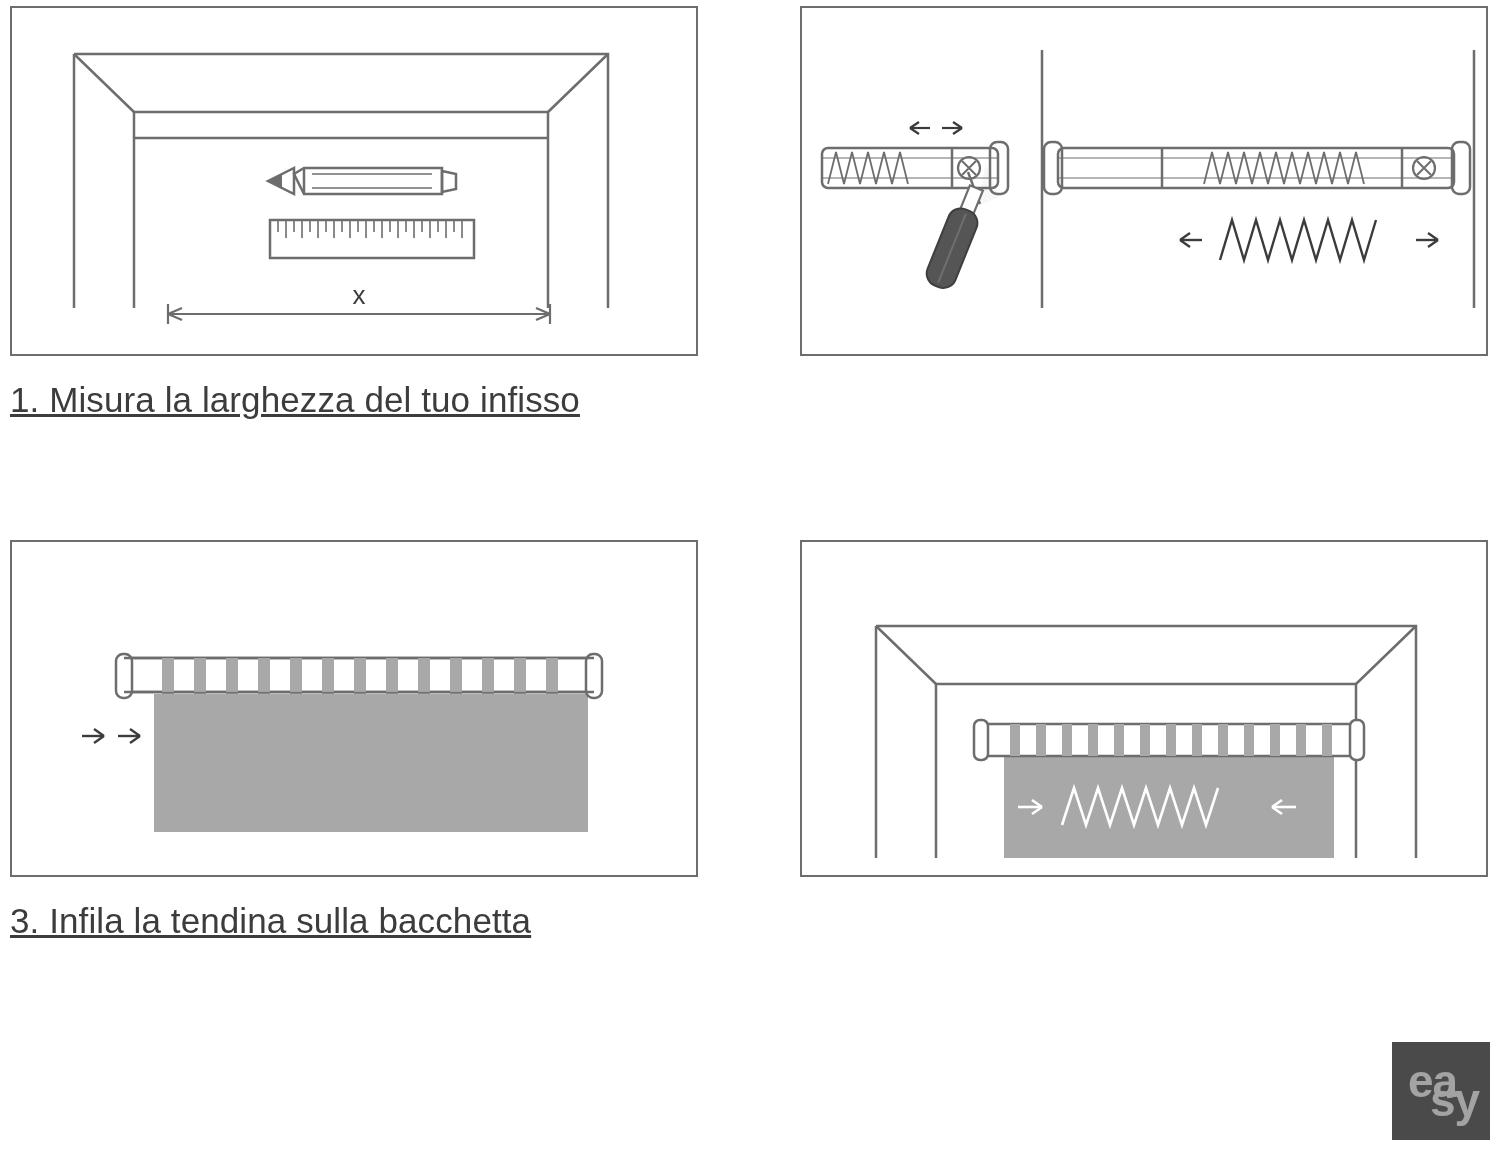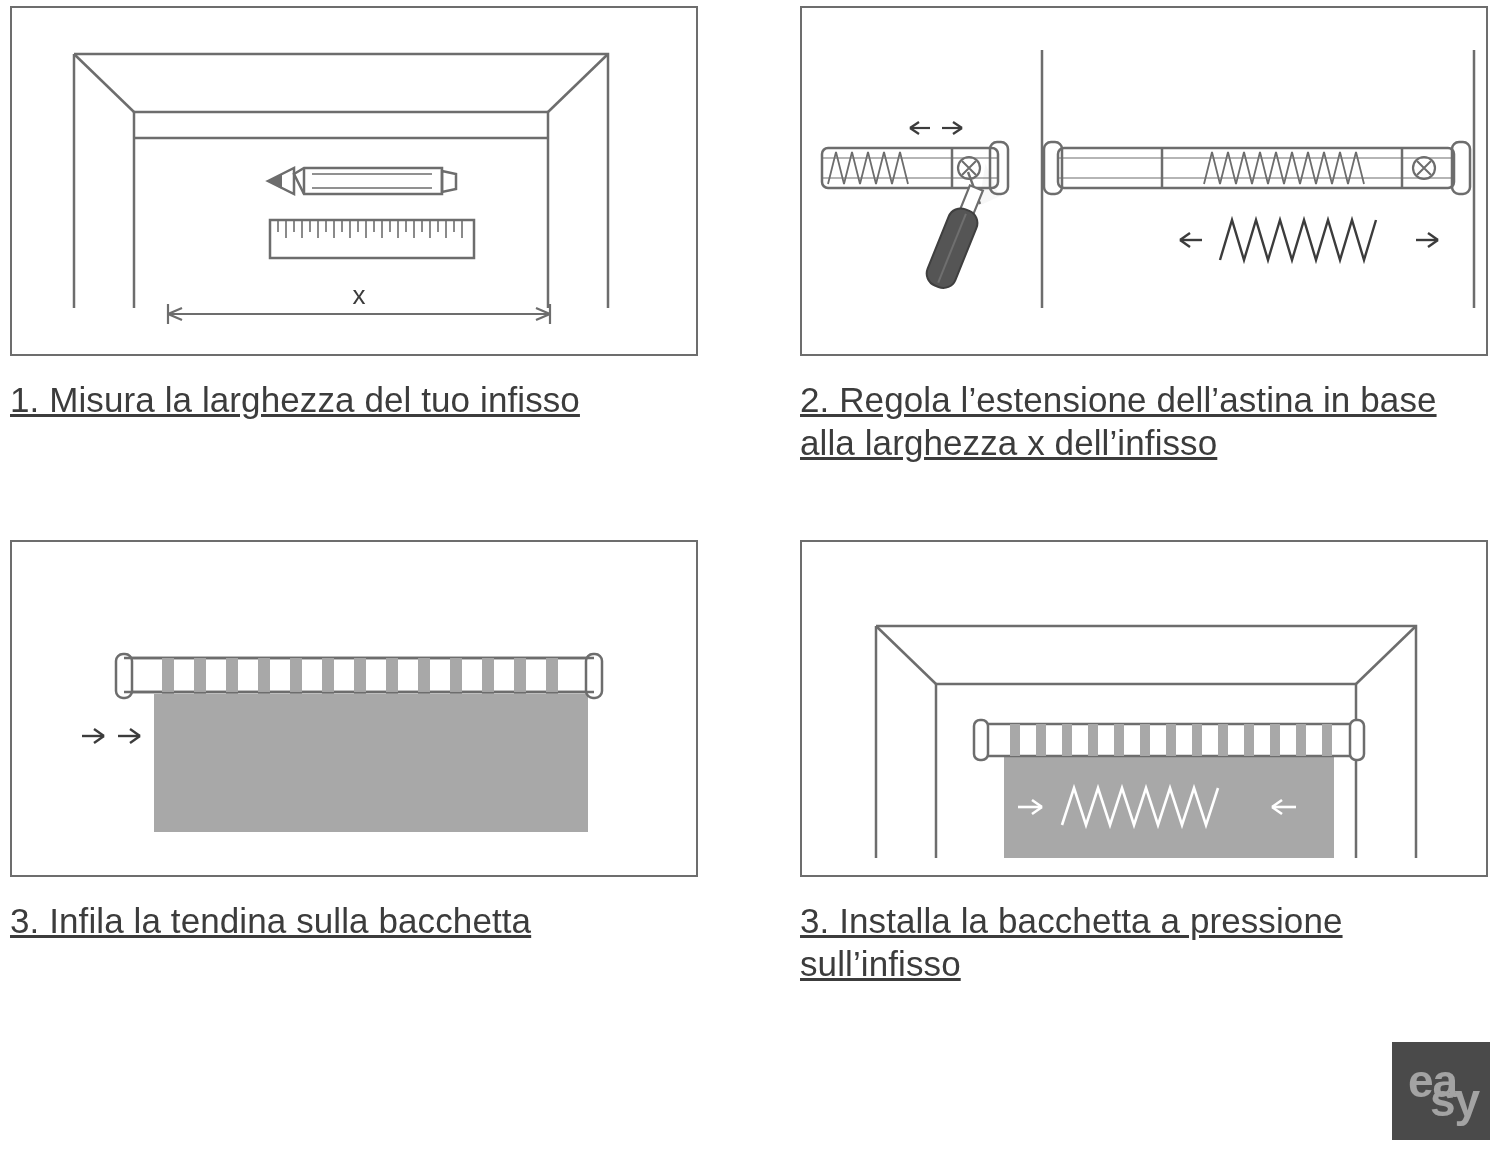--- a/index.html
+++ b/index.html
@@ -222,21 +222,20 @@
           <path d="M378 232 H400"></path>
             <path d="M378 232 L388 225"></path>
             <path d="M378 232 L388 239"></path>
           <path d="M418 252 L430 212 L442 252 L454 212 L466 252 L478 212 L490 252 L502 212 L514 252 L526 212 L538 252 L550 212 L562 252 L574 212"></path>
           <path d="M614 232 H636"></path>
             <path d="M636 232 L626 225"></path>
             <path d="M636 232 L626 239"></path>
         </g>
       </svg>
     </div>
-    <div class="caption">2. Regola l’estensione dell’astina in base alla larghezza x dell’infisso</div>
   </div>
 
   <div class="step" id="step-3">
     <div class="panel">
       <svg width="684" height="333" viewBox="0 0 684 333">
 
         <rect x="142" y="152" width="434" height="138" fill="#a8a8a8"></rect>
 
         <g fill="#a8a8a8">
           <rect x="150" y="116" width="12" height="42"></rect>
@@ -347,21 +346,20 @@
           <path d="M216 265 H240"></path>
             <path d="M240 265 L230 258"></path>
             <path d="M240 265 L230 272"></path>
           <path d="M260 283 L272 246 L284 283 L296 246 L308 283 L320 246 L332 283 L344 246 L356 283 L368 246 L380 283 L392 246 L404 283 L416 246"></path>
           <path d="M470 265 H494"></path>
             <path d="M470 265 L480 258"></path>
             <path d="M470 265 L480 272"></path>
         </g>
       </svg>
     </div>
-    <div class="caption">3. Installa la bacchetta a pressione sull’infisso</div>
   </div>
 
   <div id="brand-logo">
     <span class="l1">ea</span>
     <span class="l2">sy</span>
   </div>
 
 </div>
 
 </body></html>

